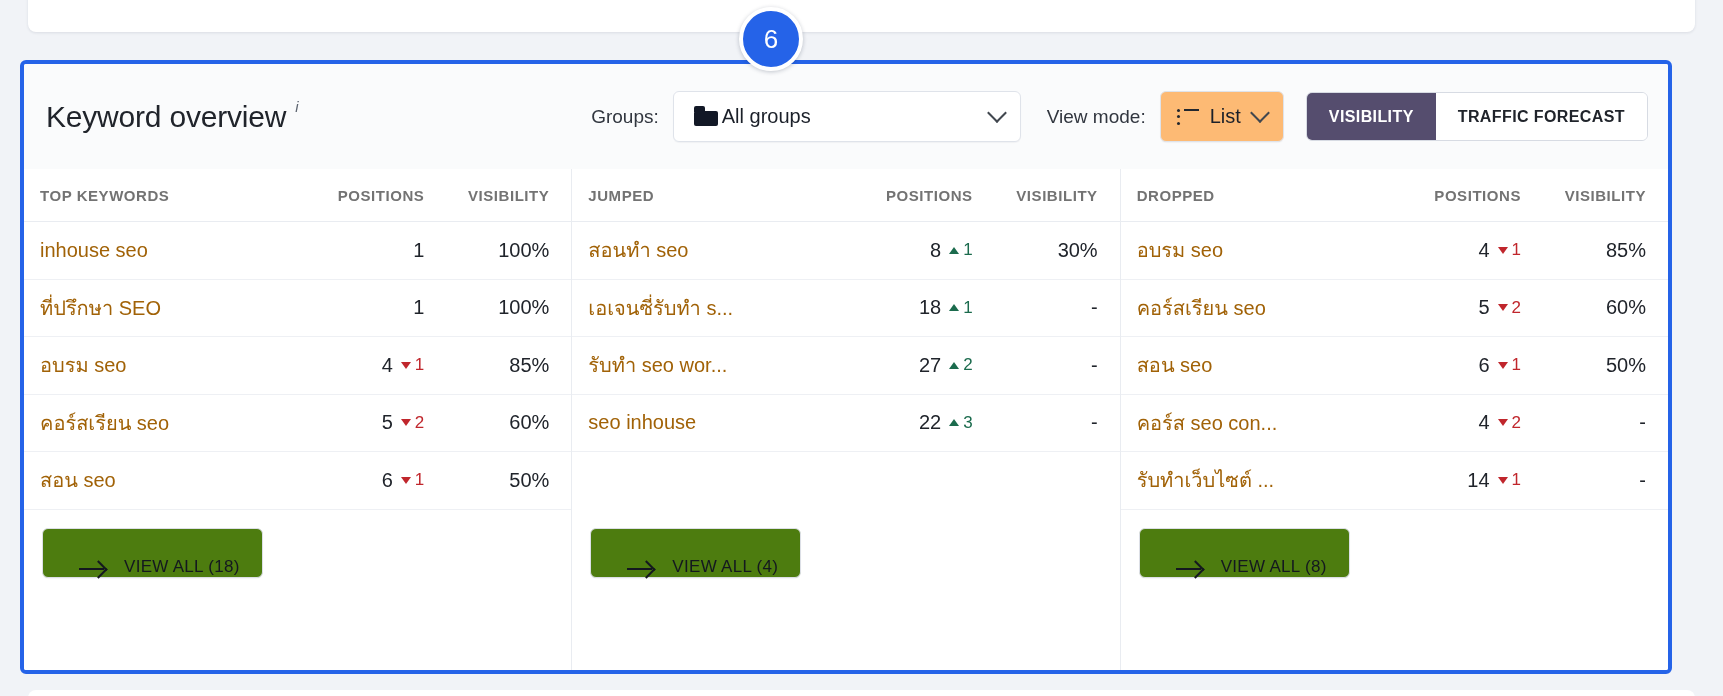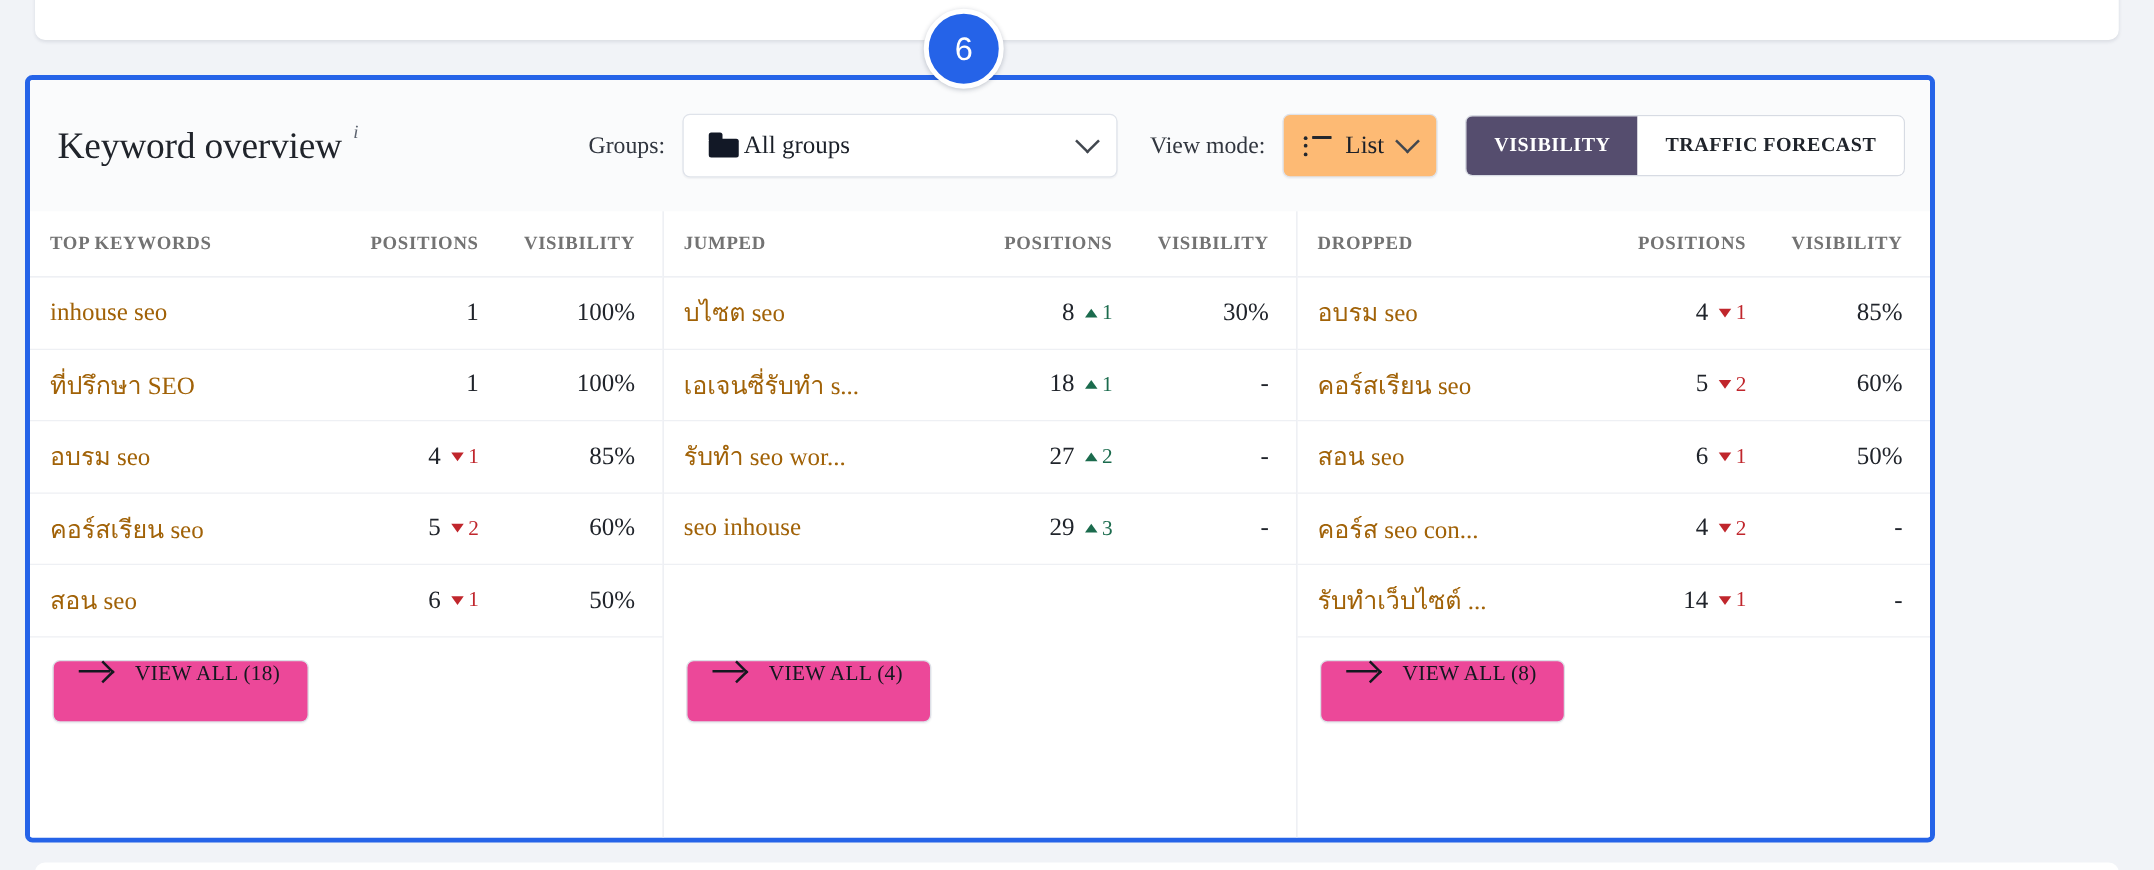--- a/index.html
+++ b/index.html
@@ -16,26 +16,25 @@
     position: absolute; left: 28px; top: -30px;
     width: 1667px; height: 62px;
     background: #fff;
     border-radius: 0 0 8px 8px;
     box-shadow: 0 1px 3px rgba(20,30,60,.10);
   }
 
   
   .hl-card {
     position: absolute; left: 20px; top: 60px;
-    width: 1528px; height: 614px;
+    width: 1652px; height: 614px;
     background: #ffffff;
     border: 4px solid #2563e8;
     border-radius: 6px;
     overflow: hidden;
-    font-family: Liberation Serif, serif;
   }
 
   
   .step-badge {
     position: absolute; left: 739px; top: 7px;
     width: 64px; height: 64px; border-radius: 50%;
     background: #2563e8;
     border: 4px solid #ffffff;
     color: #fff;
     display: flex; align-items: center; justify-content: center;
@@ -150,23 +149,23 @@
   .delta { font-size: 17px; display: inline-flex; align-items: center; gap: 4px; }
   .delta.up { color: #1b6b4d; }
   .delta.down { color: #c0262c; }
   .tri { width: 0; height: 0; }
   .delta.up .tri { border-left: 5px solid transparent; border-right: 5px solid transparent; border-bottom: 7px solid #1b6b4d; }
   .delta.down .tri { border-left: 5px solid transparent; border-right: 5px solid transparent; border-top: 7px solid #c0262c; }
   .vis { width: 125px; text-align: right; font-size: 20px; color: #20242b; }
 
   .footrow { height: 86px; display: flex; align-items: center; padding-left: 18px; }
   .viewall {
-    display: inline-flex; align-items: flex-start; gap: 18px;
-    height: 50px; padding: 0 22px 0 20px;
-    background: #ec4899; border: 1px solid #dcdfe6; border-radius: 6px;
+    display: inline-flex; align-items: flex-end; gap: 18px;
+    height: 50px; padding: 0 22px 0 36px;
+    background: #4d7c0f; border: 1px solid #dcdfe6; border-radius: 6px;
     font-size: 17px; font-weight: 400; letter-spacing: .3px; color: #14181f;
     box-shadow: 0 1px 1px rgba(20,30,60,.04);
     white-space: nowrap;
   }
   .arrow { width: 27px; height: 16px; position: relative; flex:0 0 auto; }
   .arrow::before {
     content:""; position:absolute; left:0; top:7px; width:25px; height:2.5px; background:#14181f;
   }
   .arrow::after {
     content:""; position:absolute; right:1px; top:2.5px; width:11px; height:11px;
@@ -289,21 +288,21 @@
         </div>
       </div>
 
       <div class="col">
         <div class="hrow">
           <span class="c-kw">JUMPED</span>
           <span class="c-pos">POSITIONS</span>
           <span class="c-vis">VISIBILITY</span>
         </div>
         <div class="row">
-          <span class="kw">บไซต seo</span>
+          <span class="kw">สอนทำ seo</span>
           <span class="pos">
             <span>8</span>
             <span class="delta up">
                 <span class="tri"></span>
                 <span>1</span>
               </span>
           </span>
           <span class="vis">30%</span>
         </div>
         <div class="row">
@@ -324,21 +323,21 @@
             <span class="delta up">
                 <span class="tri"></span>
                 <span>2</span>
               </span>
           </span>
           <span class="vis">-</span>
         </div>
         <div class="row">
           <span class="kw">seo inhouse</span>
           <span class="pos">
-            <span>29</span>
+            <span>22</span>
             <span class="delta up">
                 <span class="tri"></span>
                 <span>3</span>
               </span>
           </span>
           <span class="vis">-</span>
         </div>
         <div class="row blank"></div>
         <div class="footrow">
           <div class="viewall">

